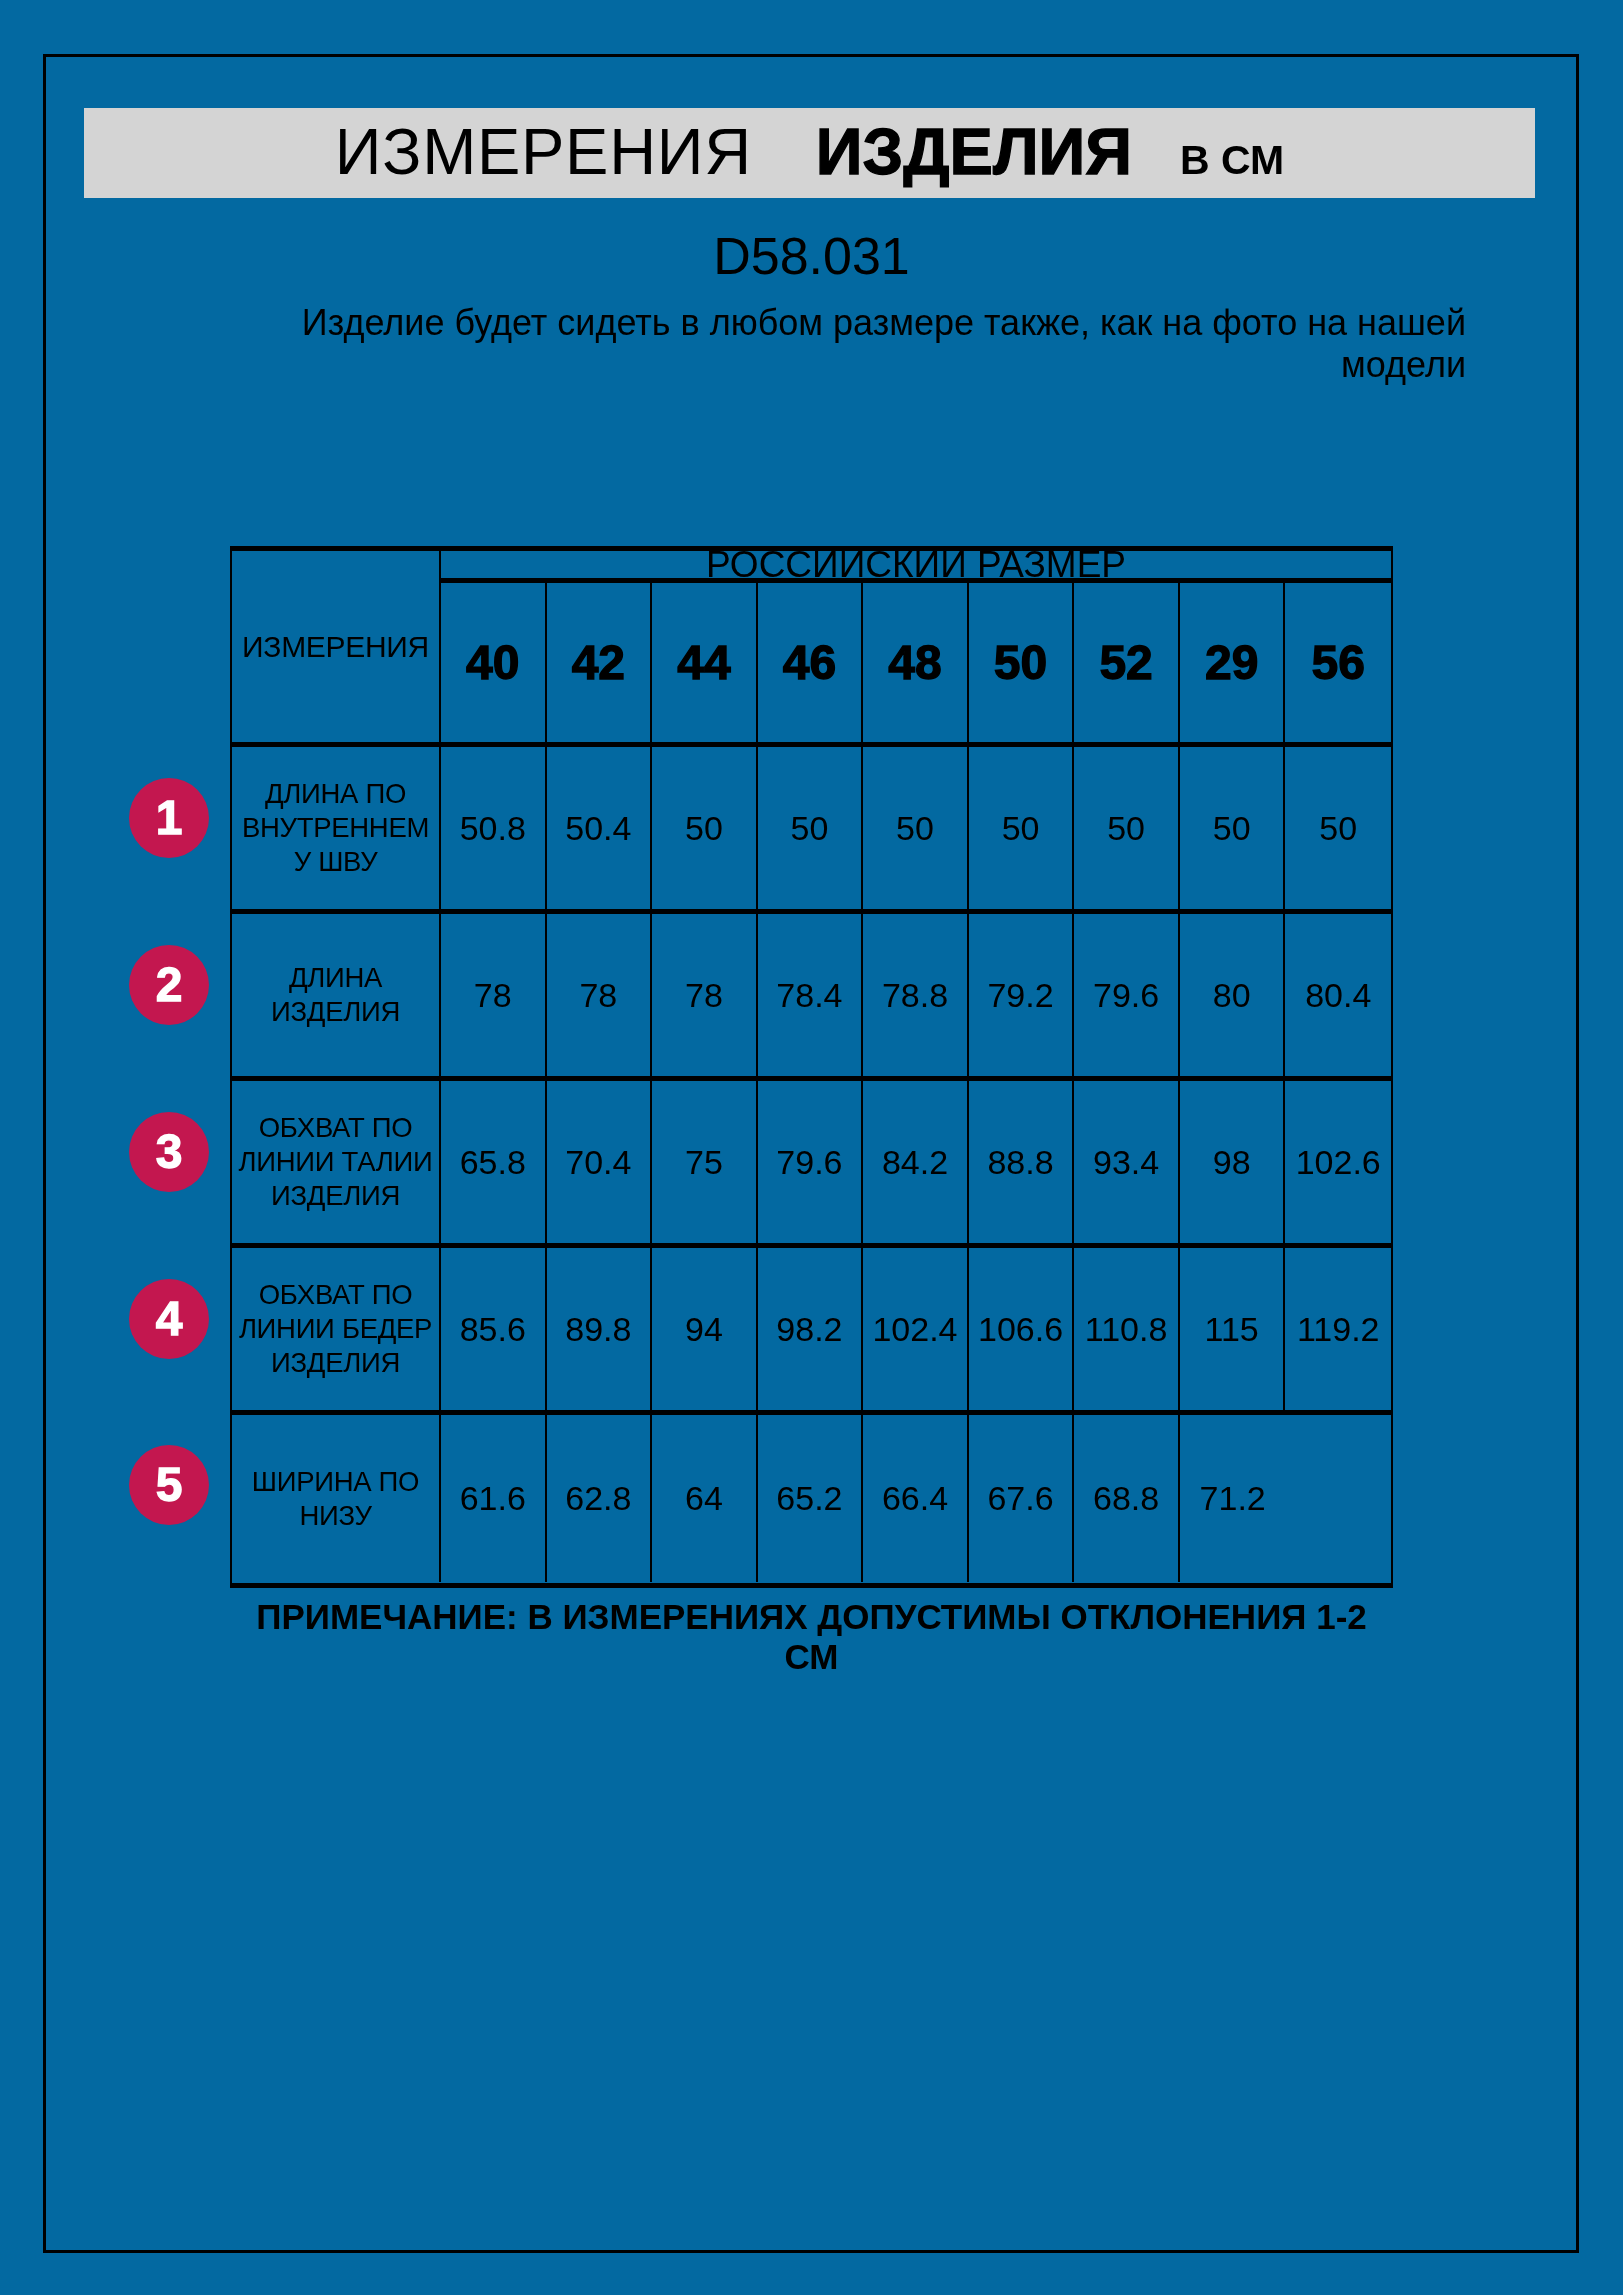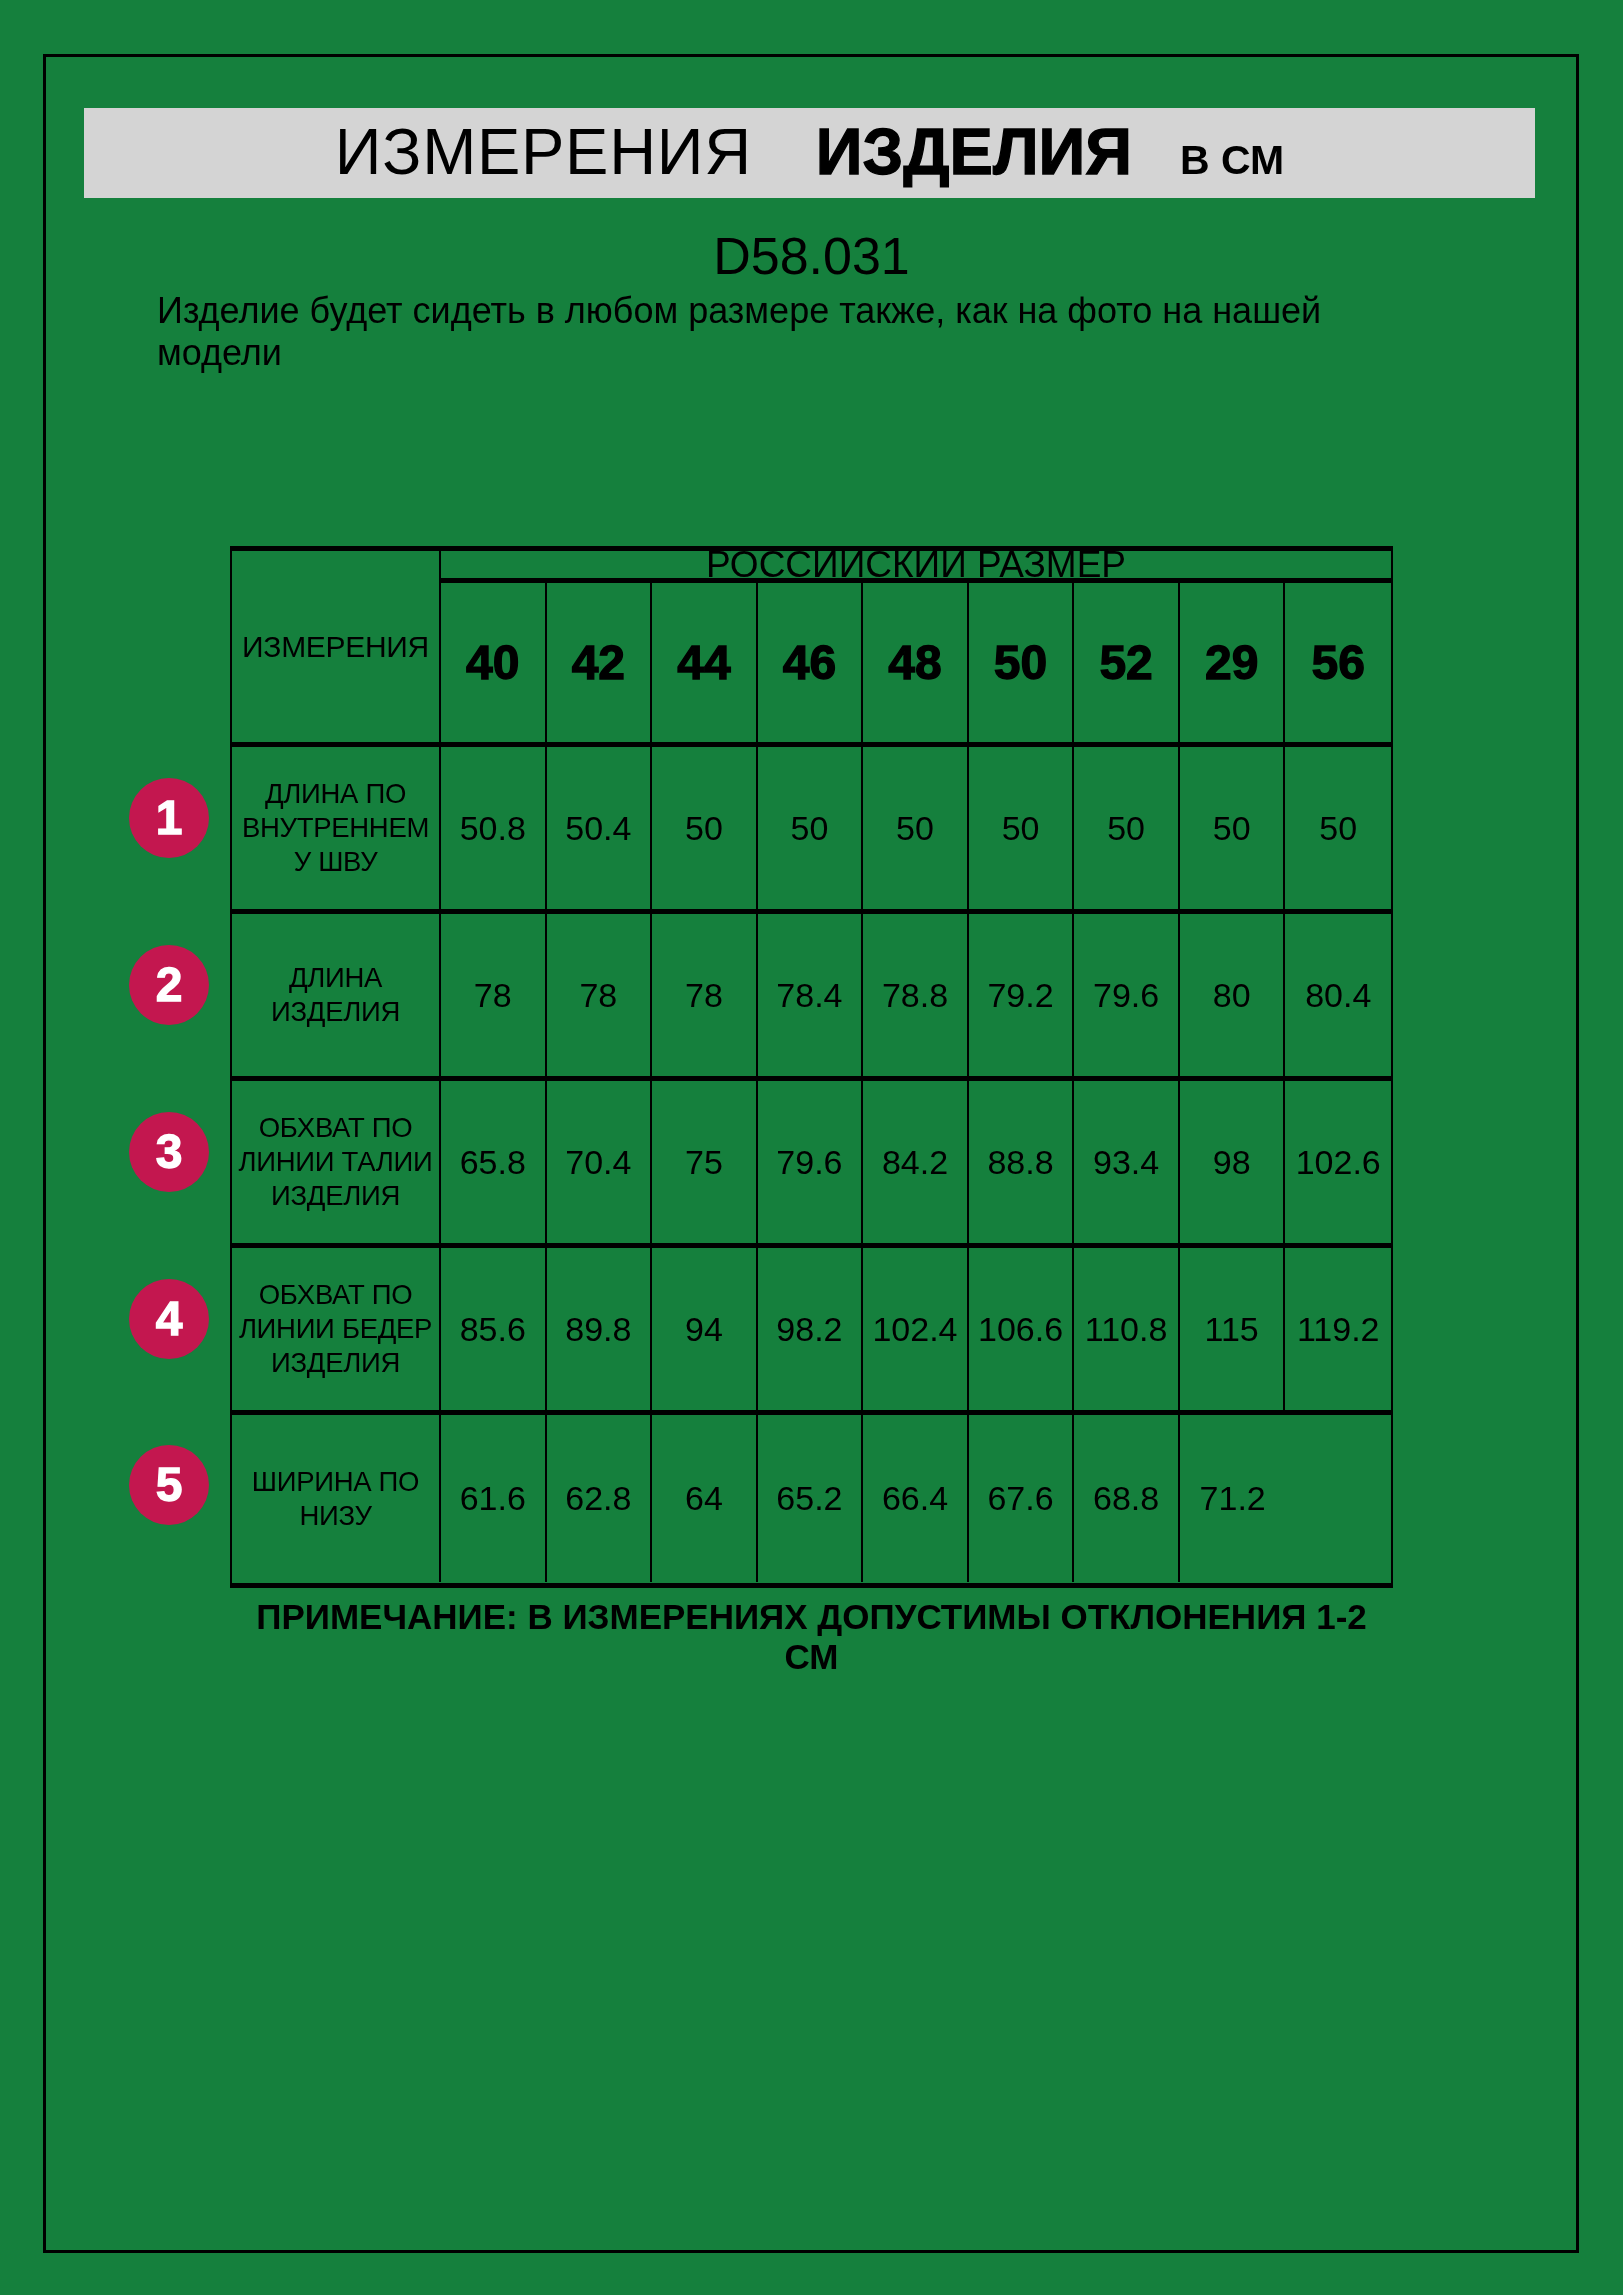--- a/index.html
+++ b/index.html
@@ -1,37 +1,37 @@
 <!DOCTYPE html>
 <html style="font-size:10.5px"><head>
 <meta charset="utf-8">
 <style>
   html,body{margin:0;padding:0;background:#fff;}
   .page{
-    position:relative; width:1623px; height:2295px; background:#15803d;
+    position:relative; width:1623px; height:2295px; background:#0369a1;
     font-family:"Liberation Sans","DejaVu Sans",sans-serif; color:#000; overflow:hidden;
   }
   .frame{
     position:absolute; left:43px; top:54px; width:1536px; height:2199px;
     border:3.9px solid #000; box-sizing:border-box;
   }
   .titlebar{
     position:absolute; left:84px; top:108px; width:1451px; height:90px;
     background:#D4D4D4; display:flex; justify-content:center; align-items:baseline;
     padding-top:10.5px; box-sizing:border-box;
   }
   .titlebar .t1{font-size:65px; line-height:1; font-weight:400; letter-spacing:0.7px;}
   .titlebar .t2{font-size:65px; line-height:1; font-weight:700; margin-left:64px; -webkit-text-stroke:1.3px currentColor;}
   .titlebar .t3{font-size:41px; line-height:1; font-weight:700; margin-left:48px;margin-top:12px;}
   .code{
     position:absolute; left:0; top:230px; width:1623px; text-align:center;
     font-size:52px; line-height:1; font-weight:400;
   }
   .subtitle{
-    position:absolute; left:157px; top:290px; width:1309px; text-align:left;
+    position:absolute; left:157px; top:302px; width:1309px; text-align:right;
     font-size:36px; line-height:42px; white-space:pre-line;
   }
   .size-table{
     position:absolute; left:230px; top:546px; width:1163px; height:1042px;
     box-sizing:border-box; border:2.6px solid #000; border-top-width:5.9px; border-bottom-width:5.9px;
     display:grid; grid-template-columns:209px repeat(9,1fr);
     grid-template-rows:32px 164px repeat(5,167px);
   }
   .cell{
     border-right:2px solid #000; border-bottom:5.2px solid #000;

